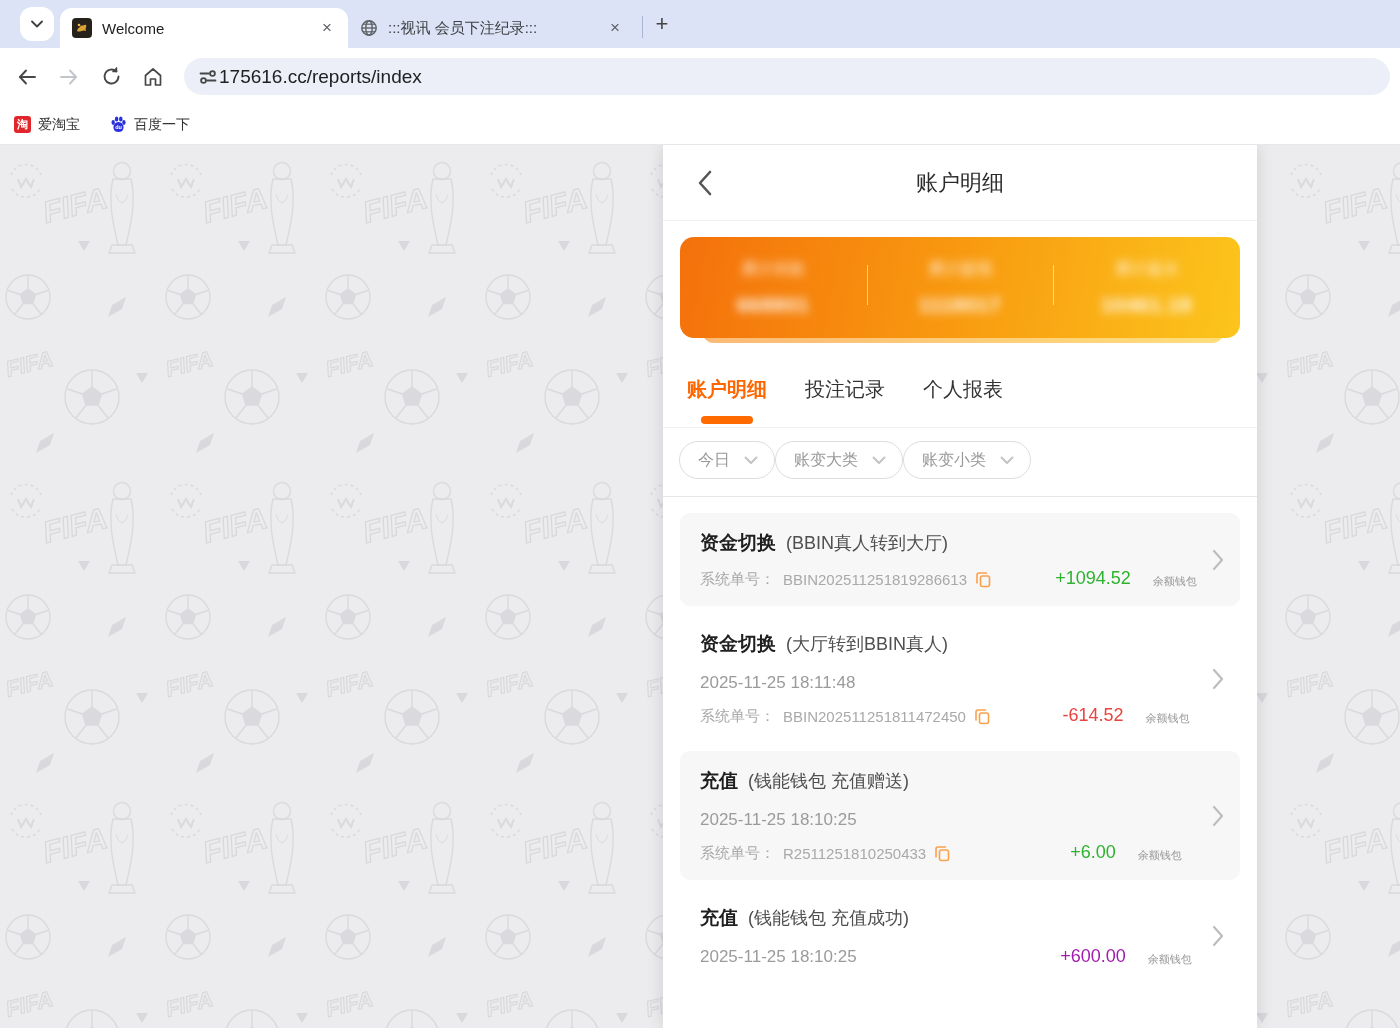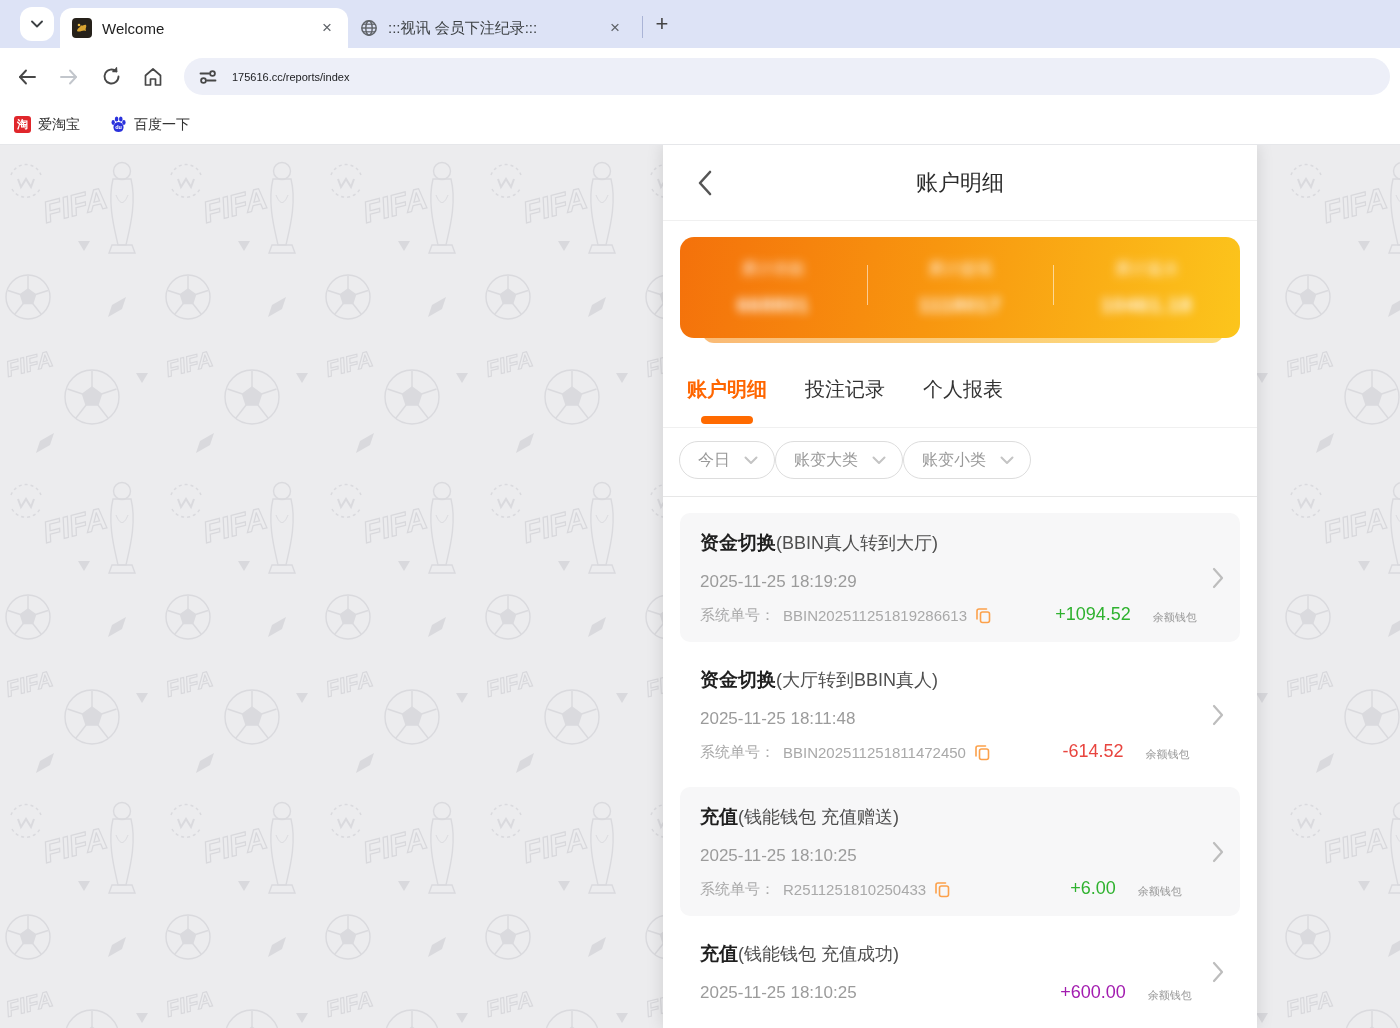--- a/index.html
+++ b/index.html
@@ -14,21 +14,21 @@
   .tab .title { flex:1; font-size:15px; color:#1f1f1f; white-space:nowrap; overflow:hidden; text-overflow:ellipsis; margin-left:10px; }
   .tab.inactive .title { color:#3c4043; }
   .tab .close { width:22px; height:22px; border-radius:50%; display:flex; align-items:center; justify-content:center; font-size:17px; color:#5f6368; cursor:pointer; }
   .favicon { width:20px; height:20px; border-radius:4px; background:#26211a; display:flex; align-items:center; justify-content:center; flex:none; }
   .tab-divider { width:1px; height:22px; background:#aab4d6; margin:0 4px 10px 6px; }
   .newtab { width:30px; height:30px; margin-bottom:9px; border-radius:50%; display:flex; align-items:center; justify-content:center; font-size:22px; color:#444; cursor:pointer; }
 
   .toolbar { height:57px; background:#fff; display:flex; align-items:center; padding:0 10px 0 6px; }
   .navbtn { width:42px; height:42px; border-radius:50%; display:flex; align-items:center; justify-content:center; cursor:pointer; flex:none; }
   .omnibox { flex:1; height:37px; margin-left:10px; background:#edeff8; border-radius:19px; display:flex; align-items:center; padding:0 14px; }
-  .omnibox .url { font-size:11px; color:#202124; margin-left:14px; }
+  .omnibox .url { font-size:19px; color:#202124; margin-left:1px; }
 
   .bookmarks { height:40px; background:#fff; display:flex; align-items:center; padding-left:14px; gap:30px; border-bottom:1px solid #e6e7ea; }
   .bm { display:flex; align-items:center; gap:7px; font-size:14px; color:#333; cursor:pointer; }
   .bm-taobao { width:17px; height:17px; background:#e0262b; border-radius:3px; color:#fff; font-size:11px; font-weight:bold; display:flex; align-items:center; justify-content:center; }
 
   
   .content { position:relative; height:883px; background:#ececee; overflow:hidden; }
   .bgpattern { position:absolute; inset:0; }
   .panel { position:absolute; left:663px; top:0; width:594px; height:100%; background:#fff; box-shadow:0 0 16px rgba(0,0,0,.13); }
 
@@ -54,21 +54,21 @@
   .p-tab .ink { width:52px; height:8px; border-radius:4px; margin-top:13px; background:transparent; }
   .p-tab.active .ink { background:#ff6a00; }
 
   .filters { display:flex; gap:0; padding:13px 16px 17px; border-bottom:1px solid #e7e7e7; }
   .fpill { height:38px; border:1px solid #ddd; border-radius:19px; display:flex; align-items:center; gap:14px; padding:0 16px 0 18px; font-size:16px; color:#999; cursor:pointer; background:#fff; }
 
   .txn-list { padding:16px 17px 0; }
   .txn { border-radius:10px; padding:17px 14px 17px 20px; margin-bottom:8px; display:flex; align-items:stretch; }
   .txn.alt { background:#f7f7f8; }
   .txn-main { flex:1; min-width:0; }
-  .txn-titleline { display:flex; align-items:baseline; }
+  .txn-titleline { display:flex; align-items:baseline; gap:10px; }
   .txn-type { font-size:19px; font-weight:bold; color:#1f1f1f; }
   .txn-sub { font-size:18px; color:#4f4f4f; }
   .txn-date { font-size:17px; color:#9b9b9b; margin-top:16px; }
   .txn-order { font-size:15px; color:#a9a9a9; margin-top:14px; display:flex; align-items:center; gap:8px; }
   .txn-right { width:152px; display:flex; flex-direction:row; align-items:flex-end; justify-content:center; gap:22px; padding-top:2px; }
   .txn-amt { font-size:18px; font-weight:500; }
   .txn-wallet { font-size:11px; color:#999; }
   .txn-chev { display:flex; align-items:center; padding:0 2px 0 10px; }
 </style>
 </head>
@@ -284,21 +284,20 @@
       </div>
     </div>
 
     <div class="txn-list">
         <div class="txn alt">
     <div class="txn-main">
       <div class="txn-titleline">
         <span class="txn-type">资金切换</span>
         <span class="txn-sub">(BBIN真人转到大厅)</span>
       </div>
-      <div class="txn-date">2025-11-25 18:19:29</div>
       <div class="txn-order">
         <span>系统单号：</span>
               <span>BBIN202511251819286613</span>
         <svg width="17" height="17" viewBox="0 0 17 17">
                 <rect x="5.5" y="5" width="9" height="10.5" rx="2" fill="none" stroke="#fca14b" stroke-width="1.6"></rect>
                 <path d="M11.5,2 h-7.5 a2,2 0 0 0 -2,2 v8" fill="none" stroke="#fca14b" stroke-width="1.6" stroke-linecap="round"></path>
               </svg>
       </div>
     </div>
     <div class="txn-right">

